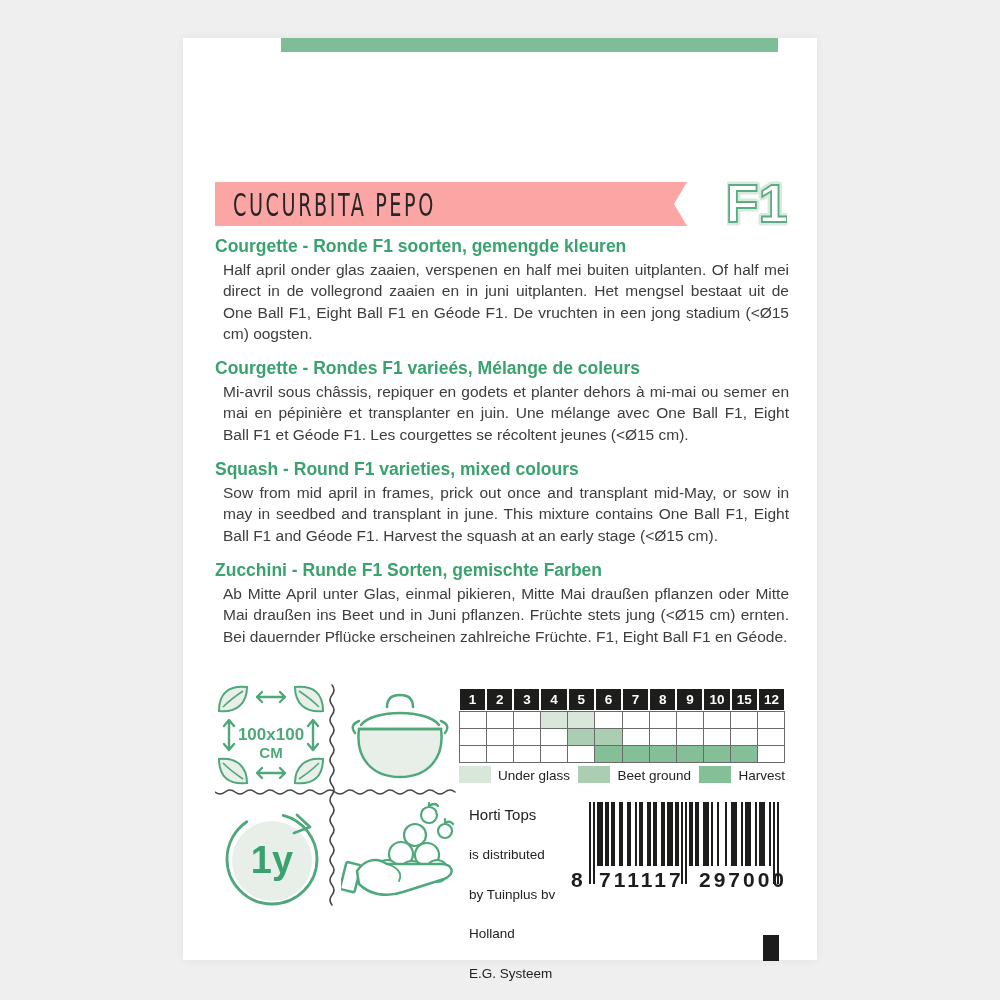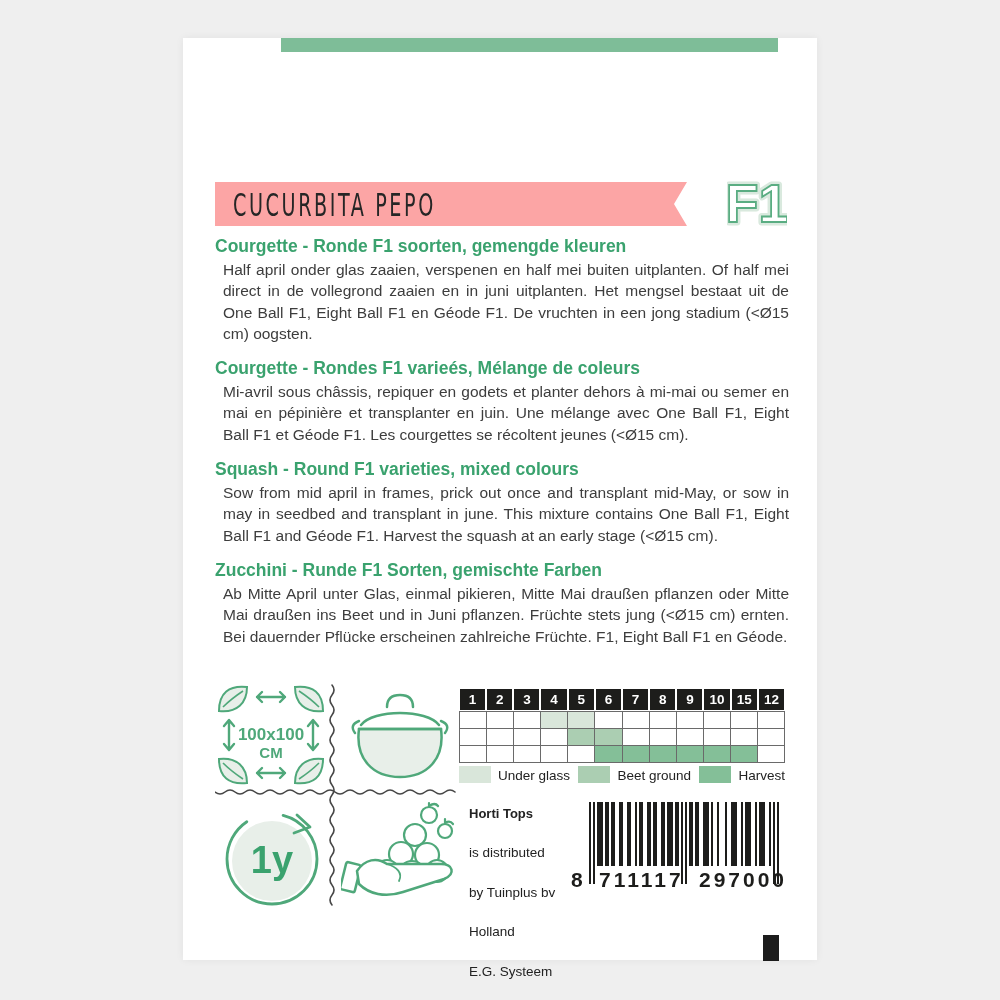--- a/index.html
+++ b/index.html
@@ -61,21 +61,21 @@
   }
   .cal-cell{border-right:1px solid #6a6a6a;border-bottom:1px solid #6a6a6a;background:#fff;}
   .cal-legend{
     display:flex;justify-content:space-between;align-items:center;
     margin-top:3px;font-size:13.5px;color:#222;
   }
   .leg-item{display:flex;align-items:flex-end;}
   .leg-swatch{width:32px;height:17px;margin-right:7px;display:inline-block;}
   
   .brand{position:absolute;left:286px;top:768px;width:104px;}
-  .brand-name{font-size:13px;font-weight:bold;color:#222;margin:0 0 3px 0;}
+  .brand-name{font-size:15px;font-weight:normal;color:#222;margin:0 0 3px 0;}
   .brand-line{font-size:13.5px;line-height:15.5px;color:#222;margin-top:24px;}
   .barcode{position:absolute;left:388px;top:764px;width:216px;height:100px;}
   .bc-svg{position:absolute;left:18px;top:0;}
   .bc-digits span{
     position:absolute;top:66px;font-size:21px;font-weight:bold;color:#1d1d1b;
     font-family:"Liberation Sans",sans-serif;
   }
   .bc-lead{left:0;}
   .bc-left{left:28px;width:84px;text-align:center;letter-spacing:3px;}
   .bc-right{left:116px;width:112px;text-align:center;letter-spacing:3px;}

